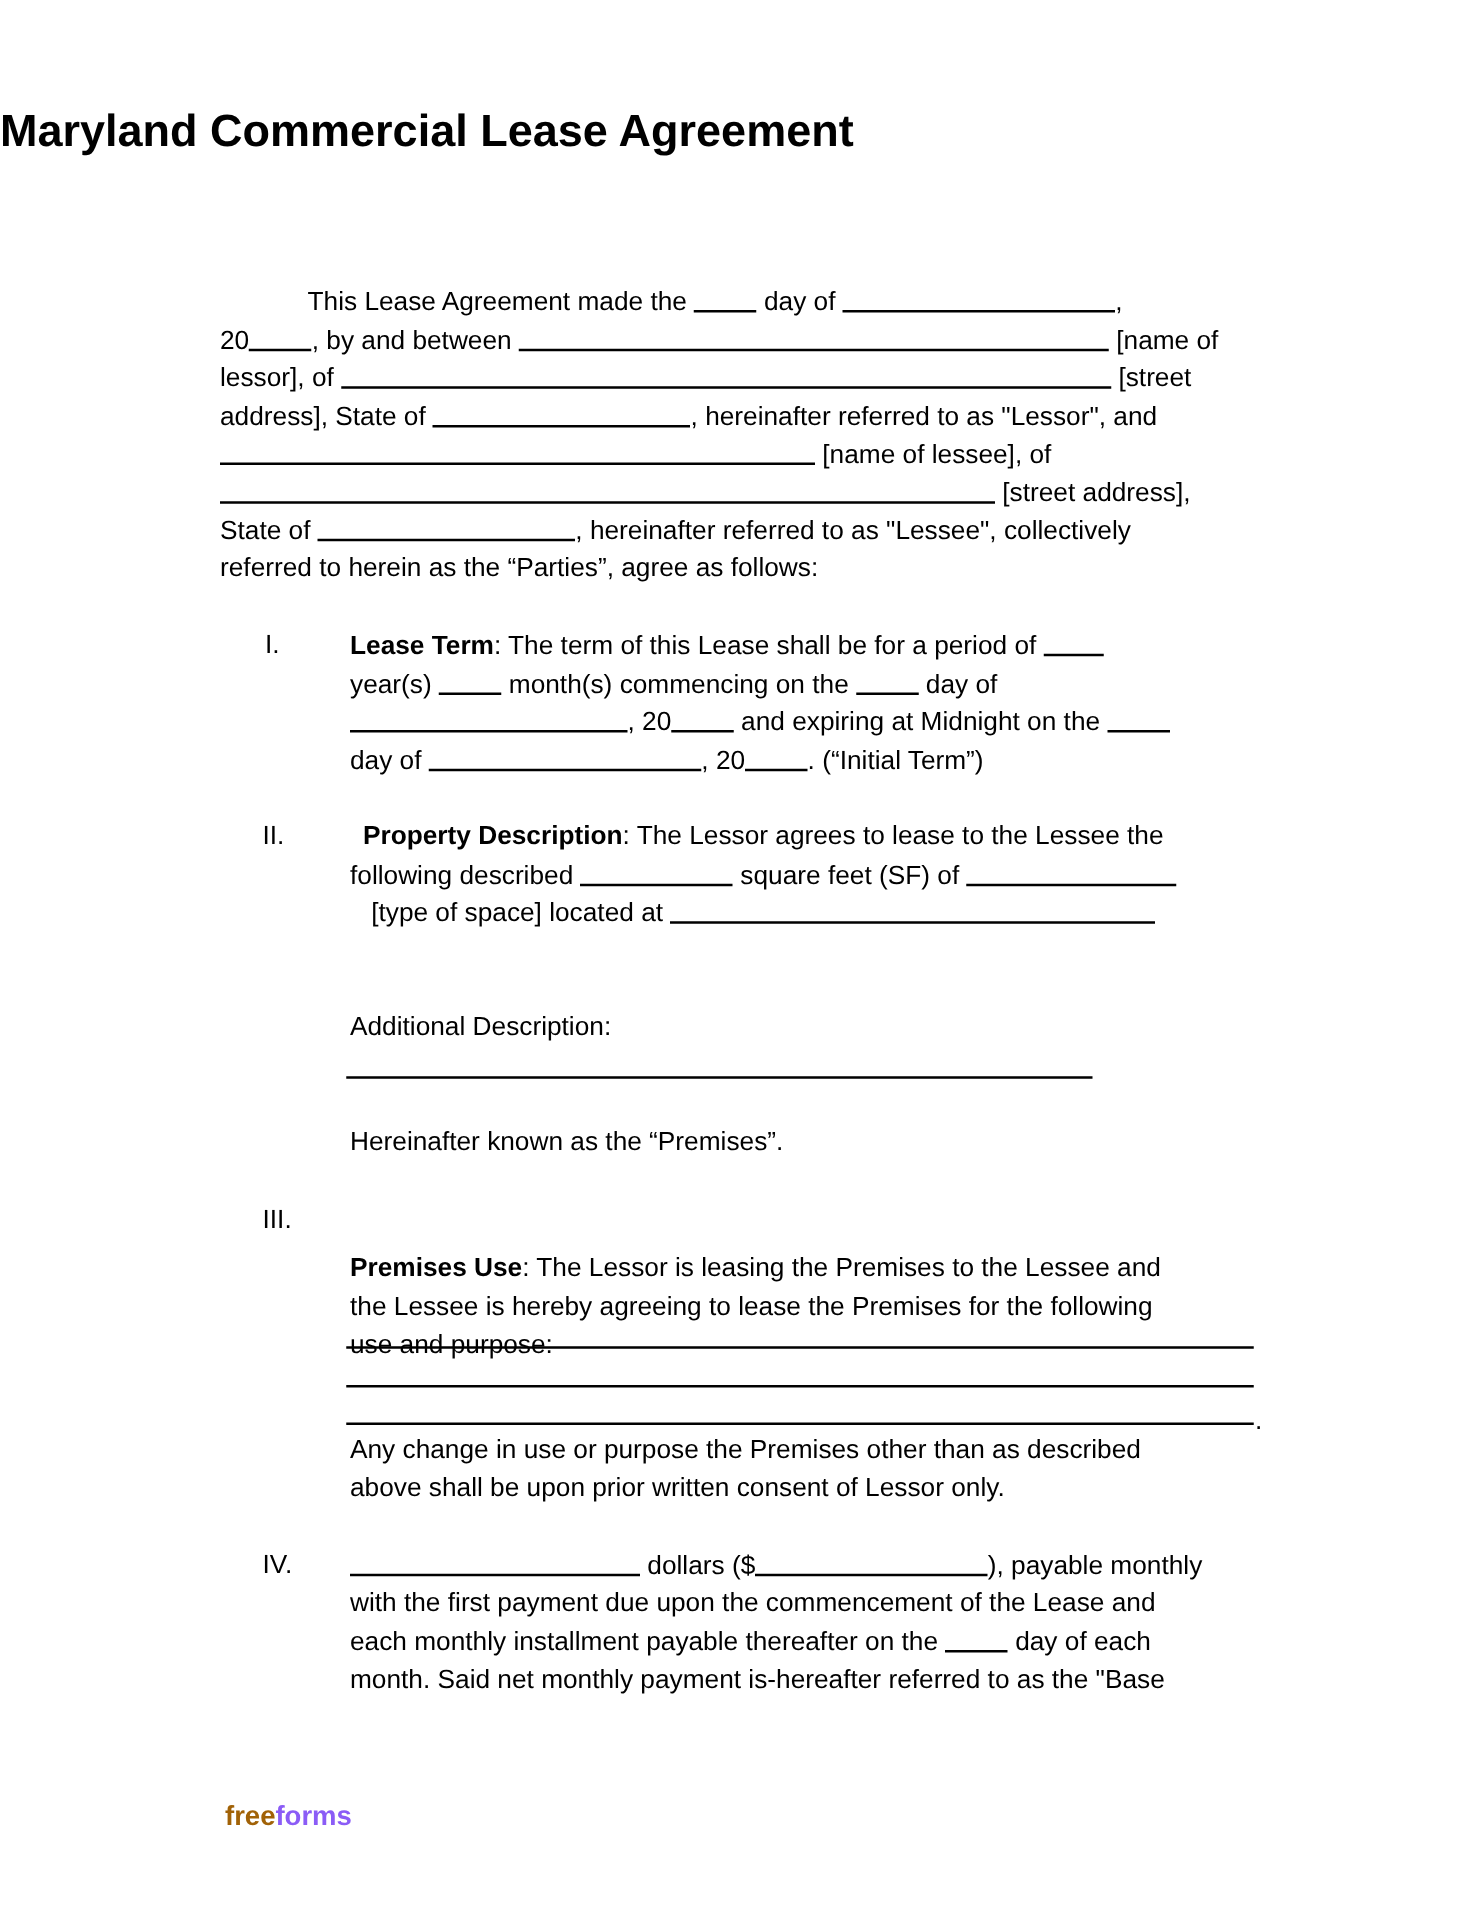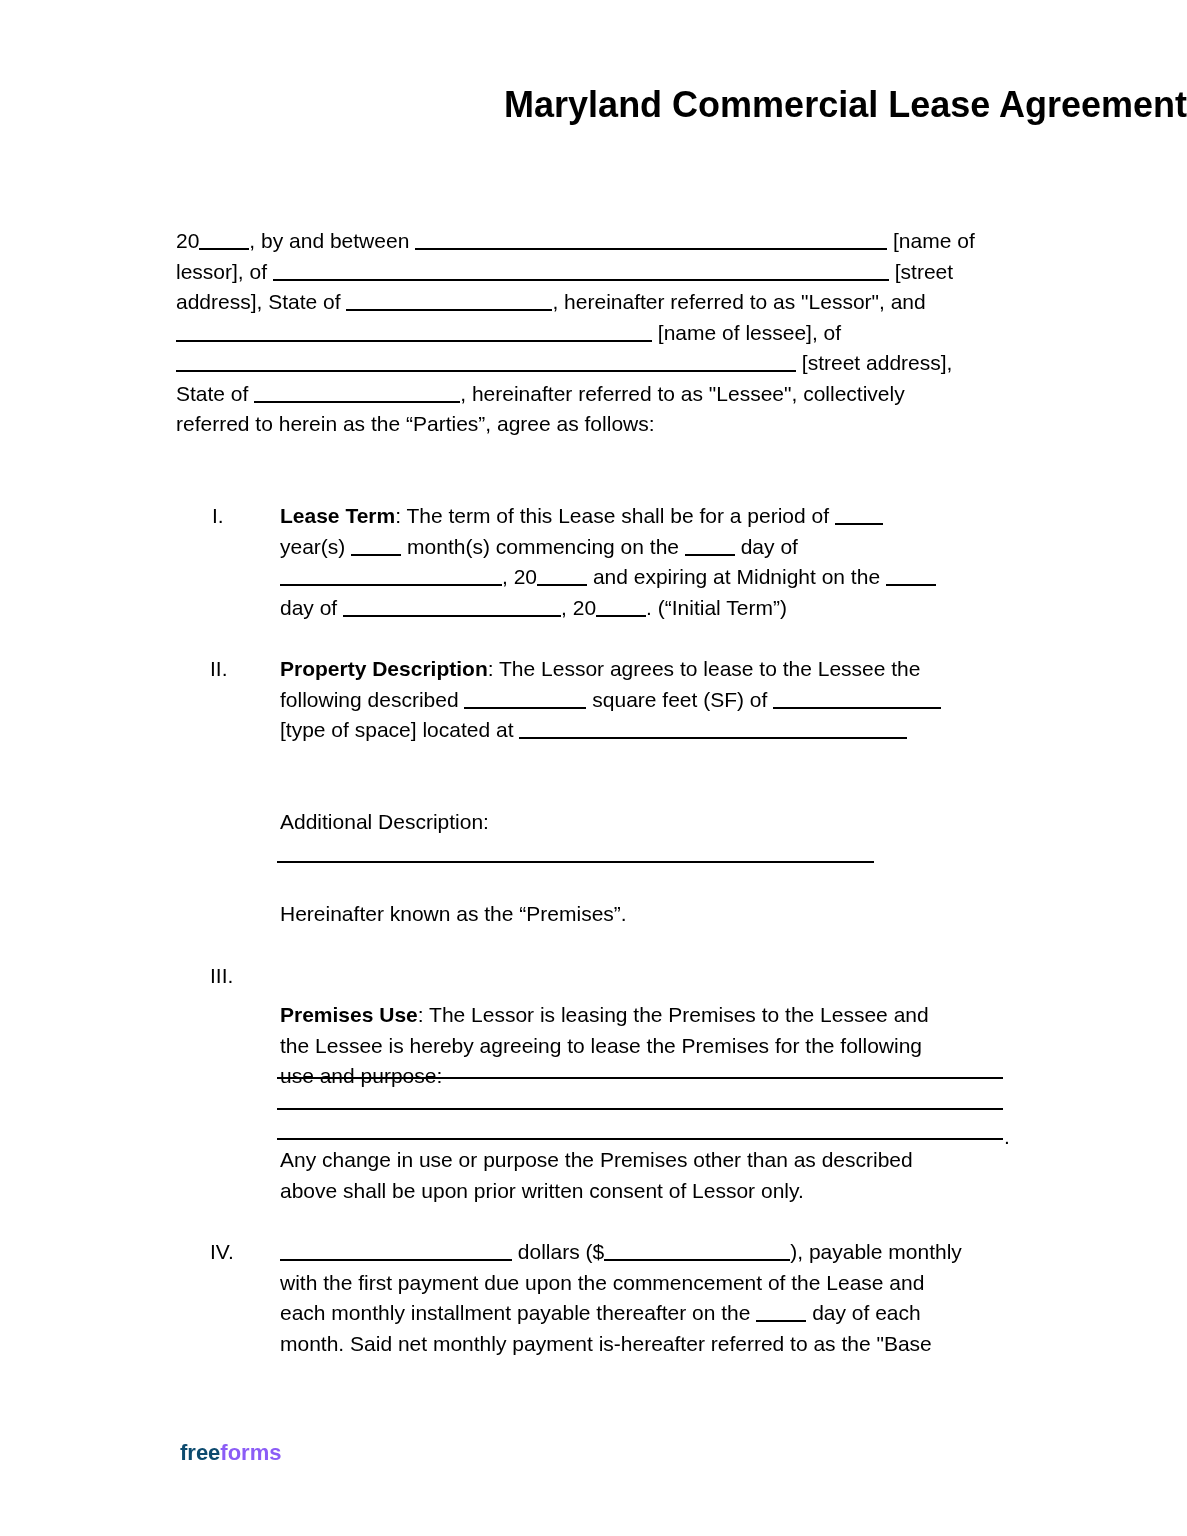--- a/index.html
+++ b/index.html
@@ -1,38 +1,44 @@
 <!DOCTYPE html>
 <html><head>
 <meta charset="utf-8">
 <style>
   html, body { margin: 0; padding: 0; background: #ffffff; }
   body { width: 1187px; height: 1536px; position: relative; overflow: hidden;
          font-family: "Liberation Sans", sans-serif; color: #000; }
   .page { position: absolute; left: 0; top: 0; width: 1187px; height: 1536px; background: #fff; }
-  .title { position: absolute; left: 0; width: 1187px; top: 84px; text-align: right;
+  .title { position: absolute; left: 0; width: 1187px; top: 84px; text-align: left;
            font-weight: bold; font-size: 36px; letter-spacing: 0px; }
   .para { position: absolute; font-size: 21px; line-height: 30.5px; white-space: nowrap; }
   .line { display: block; height: 30.5px; }
   .blank { display: inline-block; border-bottom: 2px solid #000; height: 20px; vertical-align: baseline; position: relative; top: 2px; }
   .num { position: absolute; font-size: 21px; line-height: 30.5px; }
   b { font-weight: bold; }
   .rule { position: absolute; height: 0; border-bottom: 2px solid #000; }
   .logo { position: absolute; left: 180px; top: 1440px; font-size: 22px; font-weight: bold; letter-spacing: 0px; }
-  .logo .free { color: #0c4a6e; }
+  .logo .free { color: #a16207; }
   .logo .forms { color: #8b5cf6; }
 </style>
 </head>
 <body>
 
 <div class="page">
 
   <div class="title">Maryland Commercial Lease Agreement</div>
 
   <div class="para" style="left:176px; top:226px;">
+    <span class="line">
+      <span style="display:inline-block;width:70px;"></span><span>This Lease Agreement made the</span>
+      <span class="blank" style="width:50px;"></span>
+      <span>day of</span>
+      <span class="blank" style="width:218px;"></span><span>,</span>
+    </span>
     <span class="line">
       <span>20</span><span class="blank" style="width:50px;"></span><span>, by and between</span>
       <span class="blank" style="width:472px;"></span>
       <span>[name of</span>
     </span>
     <span class="line">
       <span>lessor], of</span>
       <span class="blank" style="width:616px;"></span>
       <span>[street</span>
     </span>
@@ -75,21 +81,21 @@
       <span>and expiring at Midnight on the</span>
       <span class="blank" style="width:50px;"></span>
     </span>
     <span class="line">
       <span>day of</span>
       <span class="blank" style="width:218px;"></span><span>, 20</span><span class="blank" style="width:50px;"></span><span>. (“Initial Term”)</span>
     </span>
   </div>
 
   <div class="num" style="left:210px; top:654px;">II.</div>
-  <div class="para" style="left:280px; top:654px;">
+  <div class="para" style="left:280px; top:654px;text-align:center;">
     <span class="line">
       <b>Property Description</b><span>: The Lessor agrees to lease to the Lessee the</span>
     </span>
     <span class="line">
       <span>following described</span>
       <span class="blank" style="width:122px;"></span>
       <span>square feet (SF) of</span>
       <span class="blank" style="width:168px;"></span>
     </span>
     <span class="line">

